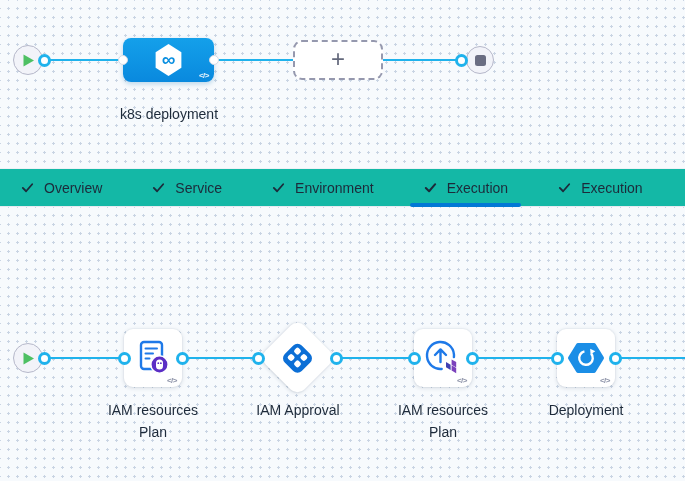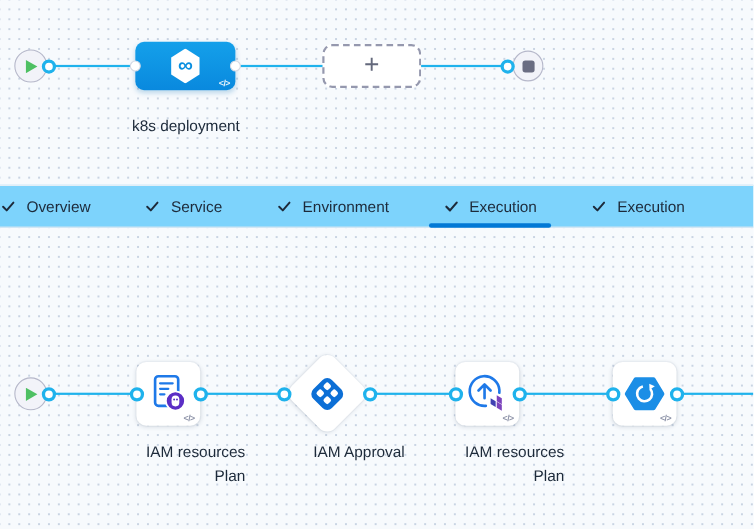--- a/index.html
+++ b/index.html
@@ -69,27 +69,27 @@
     background:#fff; border:2px dashed #9598ae; border-radius:9px;
     display:flex; align-items:center; justify-content:center; z-index:3; cursor:pointer;
   }
   .add-stage span { font-size:24px; font-weight:300; color:#64697c; line-height:1; margin-top:-2px; }
 
   .node-label {
     position:absolute; width:140px; text-align:center;
     font-size:14px; line-height:22px; color:#1d2a3a; z-index:2;
   }
   .node-label.gray { color:#3d4453; }
-  .node-label span { display:block;text-align:right; }
+  .node-label span { display:block; }
 
   
   .tabs {
-    height:39px; background:#7dd3fc;
+    height:39px; background:#14b8a6;
     border-top:1px solid #eef1f6; border-bottom:1px solid #e7eaf1;
-    display:flex; align-items:stretch; gap:49px;
+    display:flex; align-items:stretch; padding-left:20px; gap:49px;
     position:relative; z-index:5;
   }
   .tab {
     display:flex; align-items:center; gap:9px; font-size:14px; font-weight:500;
     color:#1d2a3a; position:relative; cursor:pointer; white-space:nowrap;
   }
   .tab.active { font-weight:400; }
   .tab-underline {
     position:absolute; left:-13px; right:-13px; bottom:-1px; height:4px;
     background:#0278d5; border-radius:3px;
@@ -252,15 +252,16 @@
     </div>
     <div class="node-label" style="left:228px; top:192px;">
       <span>IAM Approval</span>
       <span></span>
     </div>
     <div class="node-label" style="left:373px; top:192px;">
       <span>IAM resources</span>
       <span>Plan</span>
     </div>
     <div class="node-label" style="left:516px; top:192px;">
+      <span>Deployment</span>
     </div>
   </section>
 </div>
 
 </body></html>

